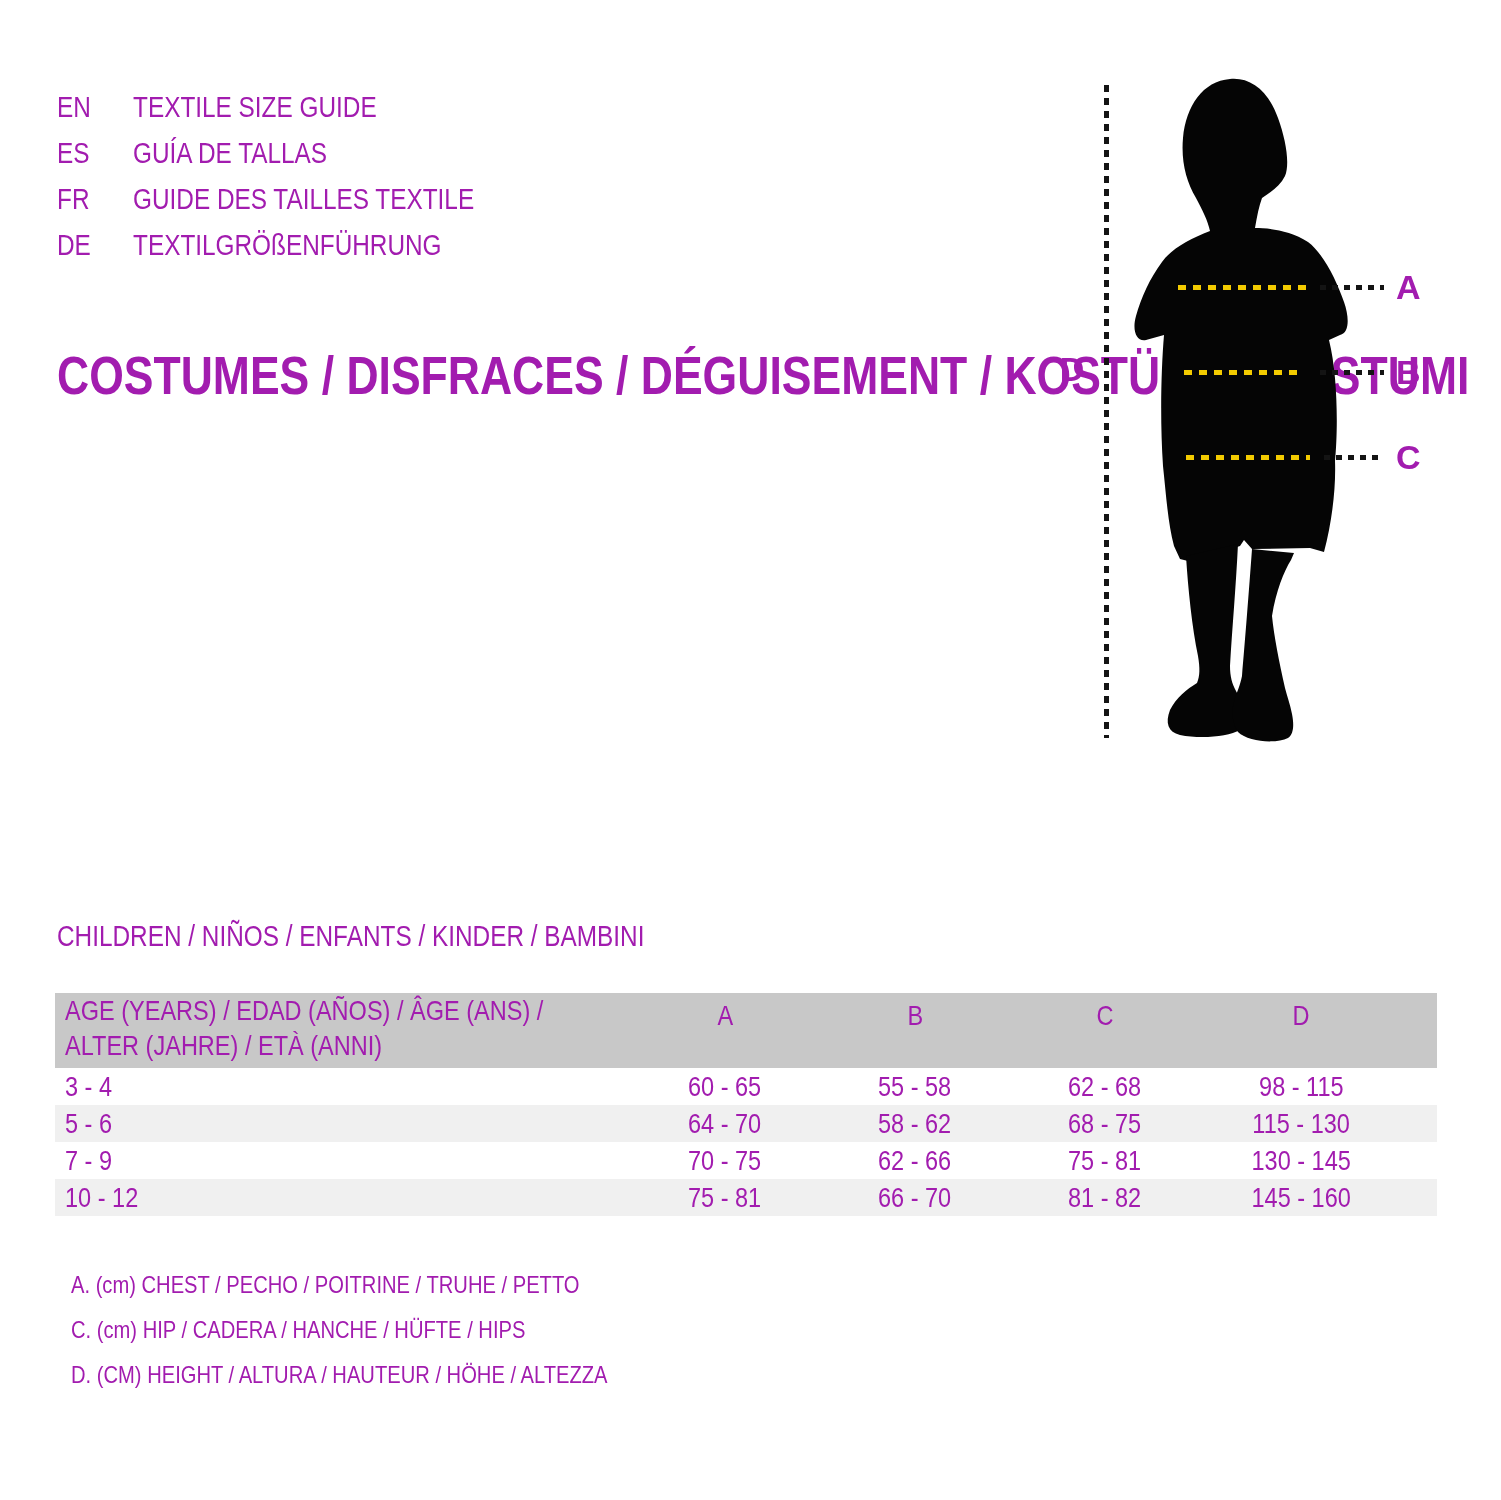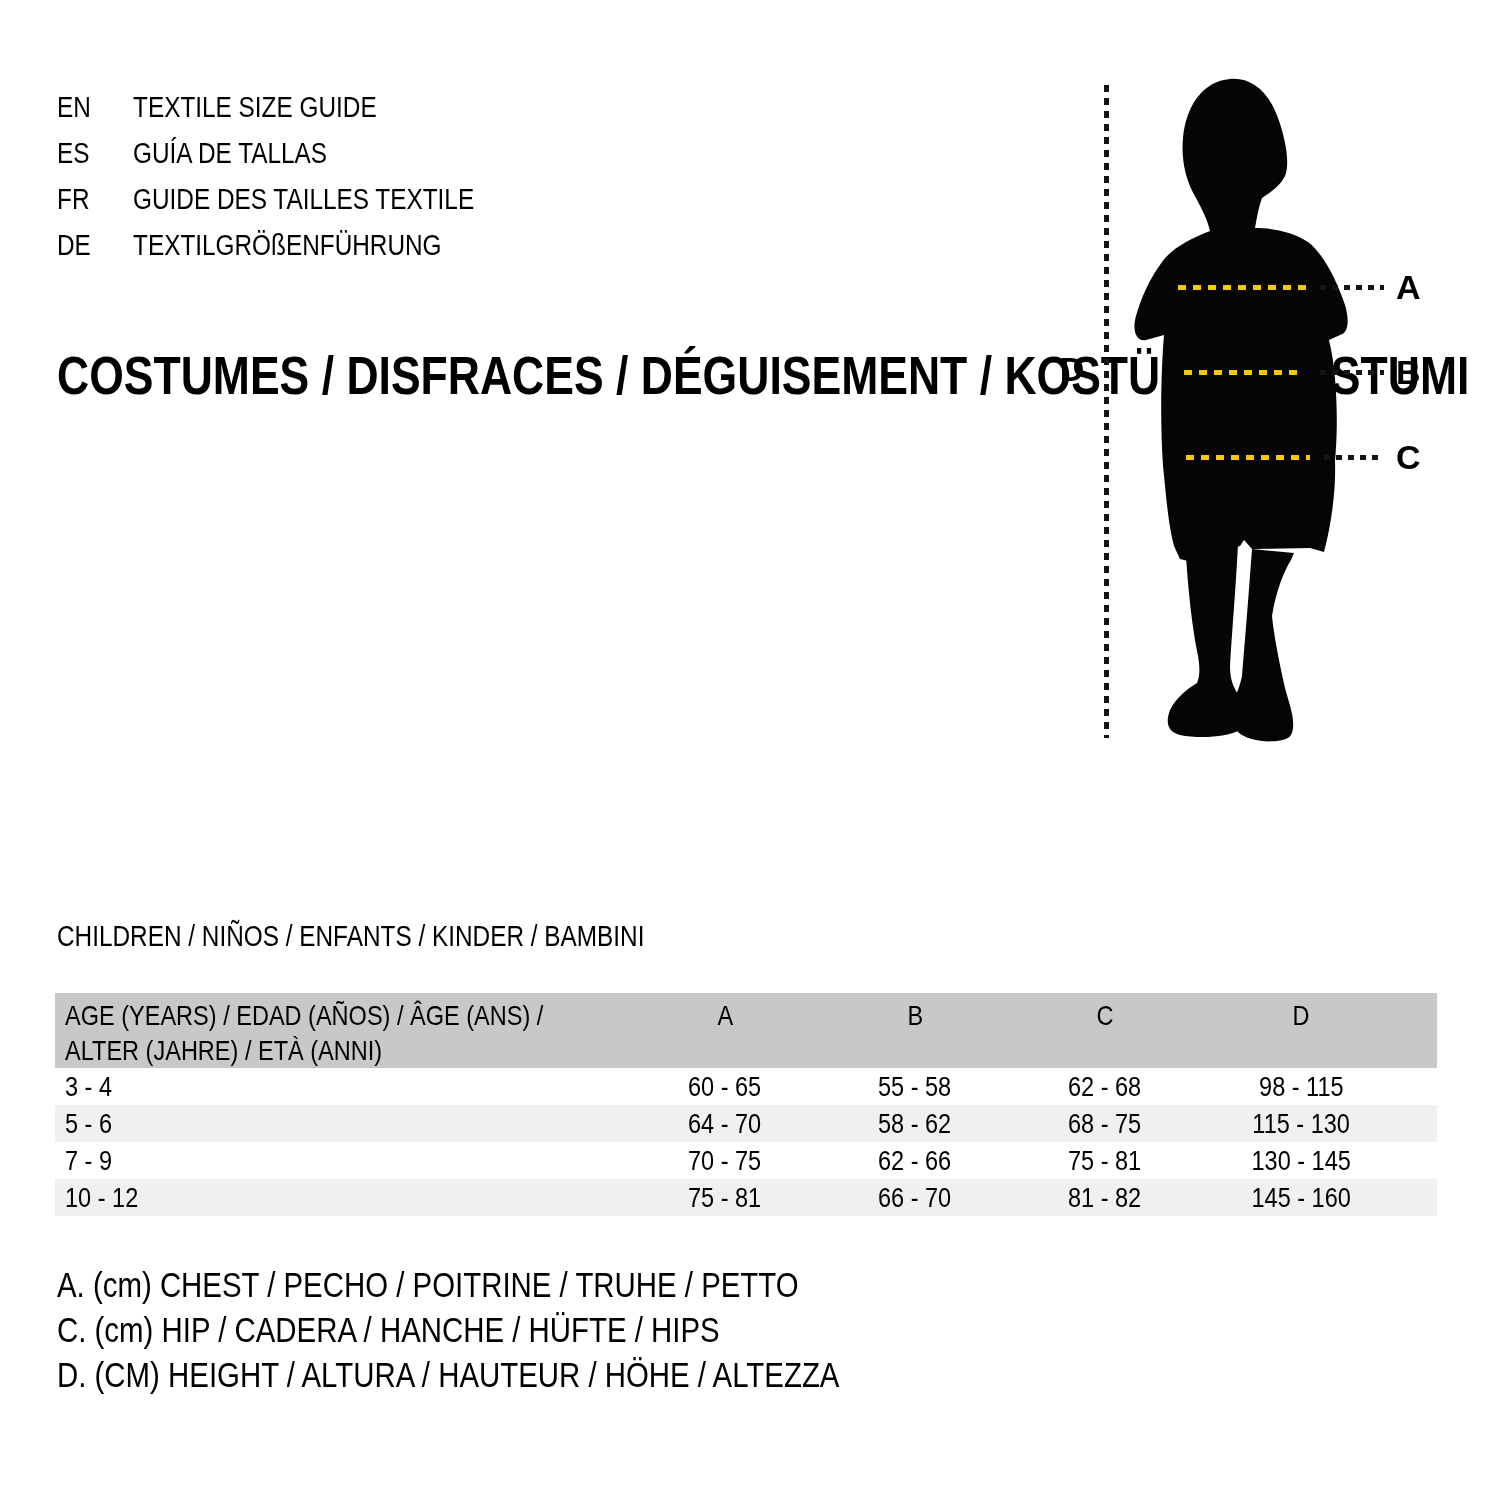--- a/index.html
+++ b/index.html
@@ -1,21 +1,21 @@
 <!DOCTYPE html>
 <html><head>
 <meta charset="utf-8">
 <style>
   html,body{margin:0;padding:0;background:#ffffff;}
   .page{
     position:relative;
     width:1501px;height:1500px;
     background:#ffffff;
     font-family:"Liberation Sans", sans-serif;
-    color:#000000;
+    color:#a21caf;
     overflow:hidden;
   }
   .cond{display:inline-block;transform:scaleX(0.84);transform-origin:0 50%;white-space:nowrap;}
   .cond-c{display:inline-block;transform:scaleX(0.84);transform-origin:50% 50%;white-space:nowrap;}
 
   
   .lang-block{position:absolute;left:57px;top:84px;}
   .lang-row{display:flex;height:46px;line-height:46px;font-size:29px;}
   .lang-code{width:76px;flex:0 0 76px;}
   
@@ -38,25 +38,25 @@
   .size-table{position:absolute;left:55px;top:993px;width:1382px;font-size:28px;}
   .thead{display:grid;grid-template-columns:575px 190px 190px 190px 237px;
     background:#c8c8c8;height:75px;}
   .trow{display:grid;grid-template-columns:575px 190px 190px 190px 237px;height:37px;}
   .trow.alt{background:#f0f0f0;}
   .cell{display:flex;align-items:center;}
   .cell.age{padding-left:10px;justify-content:flex-start;}
   .cell.v{justify-content:center;}
   .cell.v.last{padding-right:35px;}
   .thead .cell{align-items:flex-start;}
-  .thead .cell.age{flex-direction:column;justify-content:flex-start;padding-top:5px;line-height:35px;text-align:center;}
+  .thead .cell.age{flex-direction:column;justify-content:flex-start;line-height:35px;text-align:center;}
   .thead .cell.v{padding-top:5px;line-height:35px;}
 
   
-  .legend{position:absolute;left:57px;top:1262px;font-size:35px;}
+  .legend{position:absolute;left:71px;top:1262px;font-size:24px;}
   .legend-line{height:45px;line-height:45px;}
 </style>
 </head>
 <body>
 
 <div class="page">
 
   <div class="lang-block">
     <div class="lang-row">
       <span class="lang-code"><span class="cond">EN</span></span>

